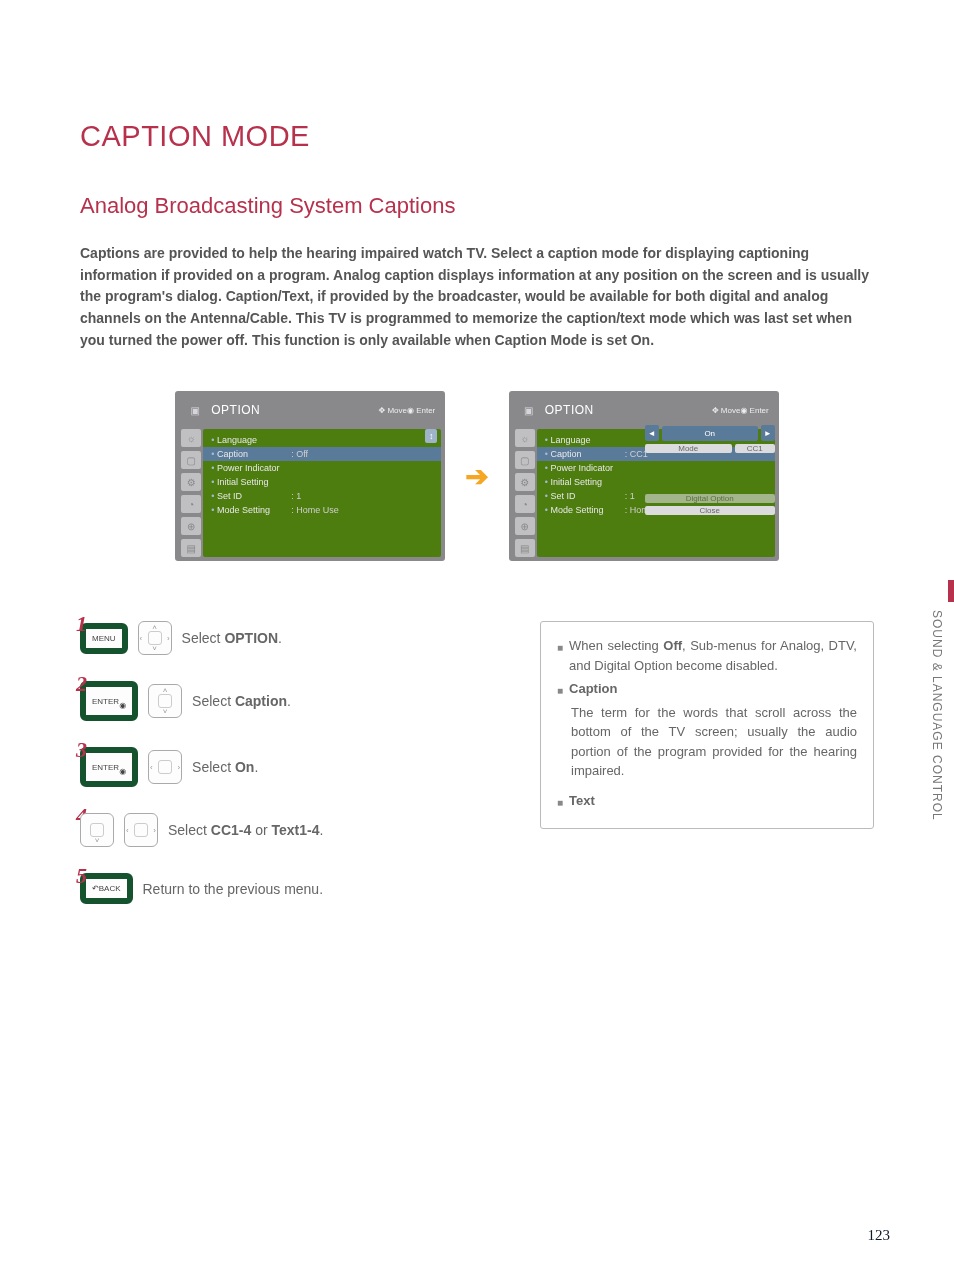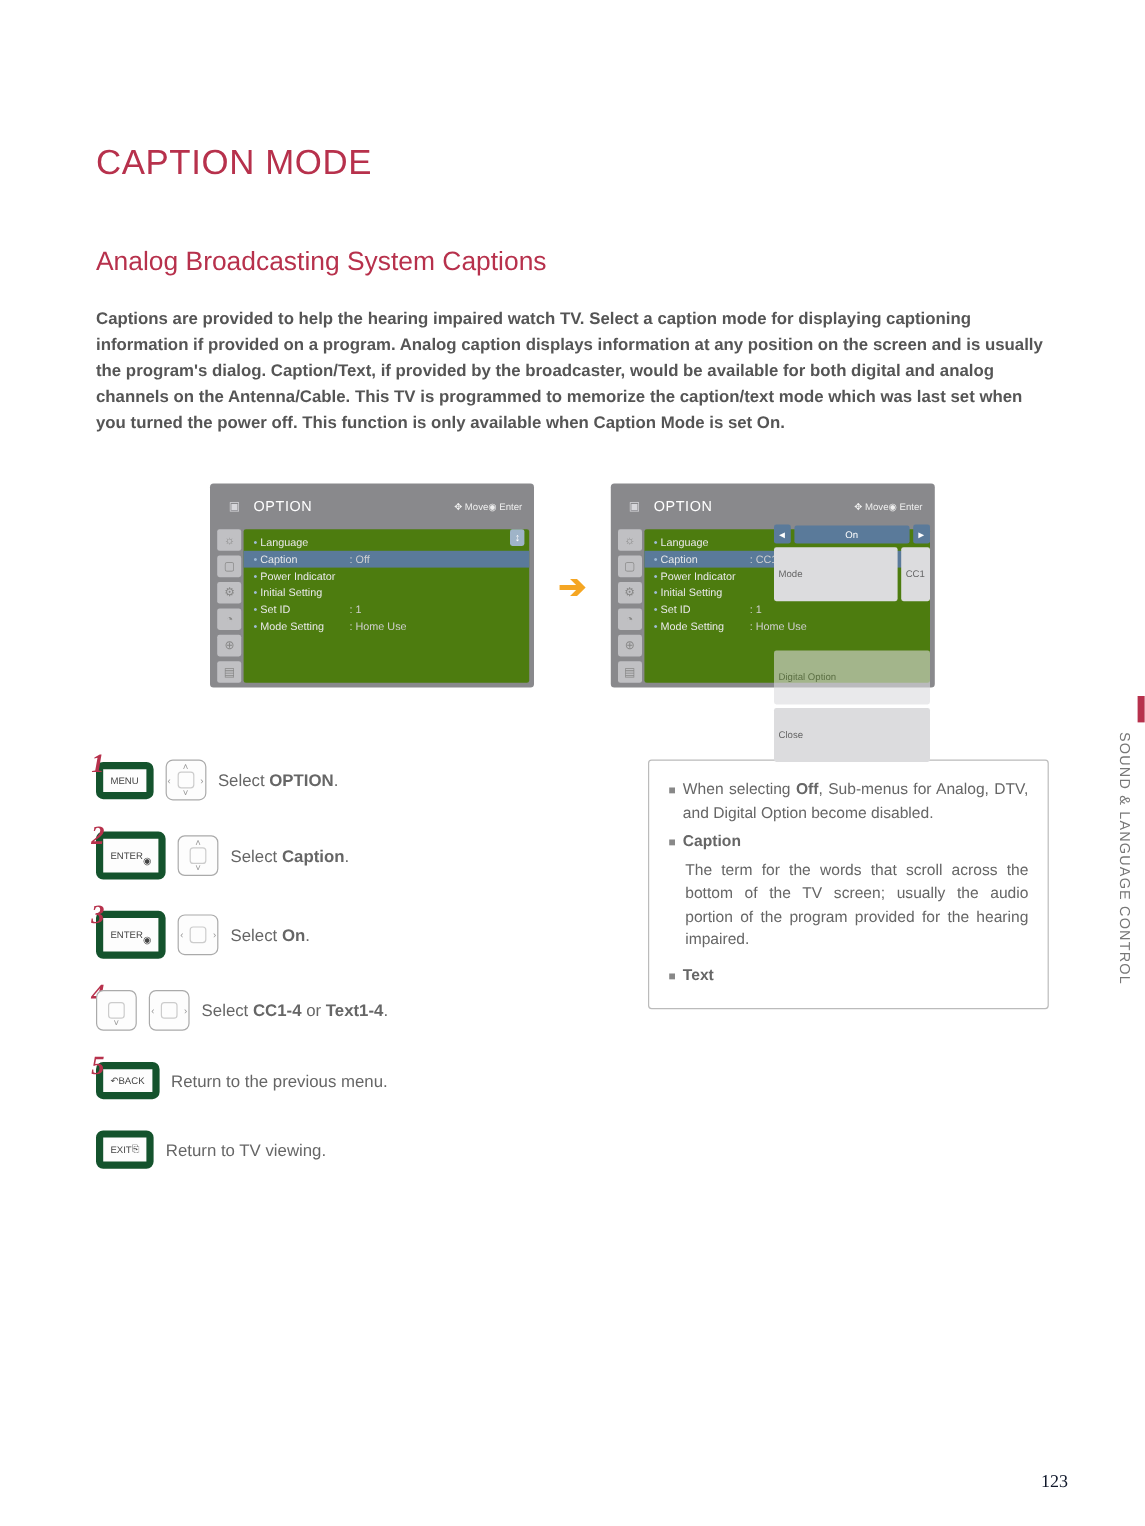--- a/index.html
+++ b/index.html
@@ -13,21 +13,21 @@
   }
   .page {
     padding: 120px 80px 40px 80px;
     position: relative;
   }
   .main-title {
     color: #b7314c;
     font-size: 29px;
     font-weight: 500;
     letter-spacing: 0.5px;
-    margin-bottom: 52px;
+    margin-bottom: 40px;
   }
   .sub-title {
     color: #b7314c;
     font-size: 22px;
     font-weight: 400;
     margin-bottom: 24px;
     margin-top: 38px;
   }
   .intro-para {
     color: #555;
@@ -110,22 +110,22 @@
     right: 4px;
     top: 34px;
     width: 130px;
     background: transparent;
     font-size: 8px;
   }
   .popup-row {
     display:flex;align-items:center;gap:3px;margin-bottom:3px;
   }
   .popup-btn {
-    background:#dcdcde;color:#666;
-    padding:18px 4px;border-radius:2px;
+    background:#dcdcde;color:#666;text-align:center;
+    padding:0 4px;border-radius:2px;
   }
   .popup-wide { flex:1;}
   .arrow-btn {
     width:14px;height:16px;background:#5a7a9a;color:#fff;border-radius:2px;
     display:flex;align-items:center;justify-content:center;font-size:8px;
   }
   .on-btn {
     flex:1;background:#5a7a9a;color:#fff;text-align:center;padding:3px 0;border-radius:2px;
   }
   .disabled-row { opacity:0.6;margin-top:41px; }
@@ -300,21 +300,21 @@
         </div>
       </div>
       <div class="osd-popup">
         <div class="popup-row">
           <div class="arrow-btn">◄</div>
           <div class="on-btn">On</div>
           <div class="arrow-btn">►</div>
         </div>
         <div class="popup-row">
           <div class="popup-btn popup-wide">Mode</div>
-          <div class="popup-btn" style="width:24px">CC1</div>
+          <div class="popup-btn" style="width:40px">CC1</div>
         </div>
         <div class="popup-row disabled-row">
           <div class="popup-btn popup-wide">Digital Option</div>
         </div>
         <div class="popup-row">
           <div class="popup-btn popup-wide">Close</div>
         </div>
       </div>
     </div>
   </div>
@@ -378,24 +378,20 @@
           <span>Select </span><b>CC1-4</b><span> or </span><b>Text1-4</b><span>.</span>
         </div>
       </div>
 
       <div class="step">
         <span class="step-num">5</span>
         <div class="remote-key">↶<br><span>BACK</span></div>
         <div class="step-text">Return to the previous menu.</div>
       </div>
 
-      <div class="step">
-        <div class="remote-key"><span>EXIT</span> ⎘</div>
-        <div class="step-text">Return to TV viewing.</div>
-      </div>
     </div>
 
     <div class="info-box">
       <div class="bullet">
         <span class="sq">■</span>
         <span class="just"><span>When selecting </span><b>Off</b><span>, Sub-menus for Analog, DTV, and Digital Option become disabled.</span></span>
       </div>
       <div class="bullet">
         <span class="sq">■</span>
         <b>Caption</b>

